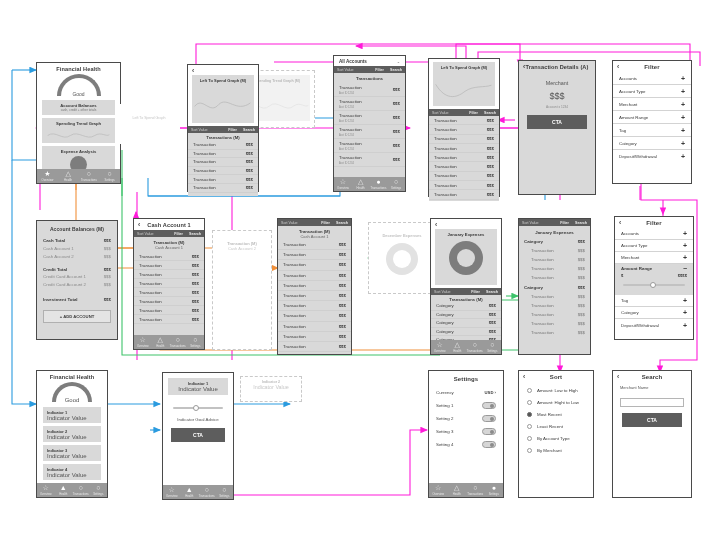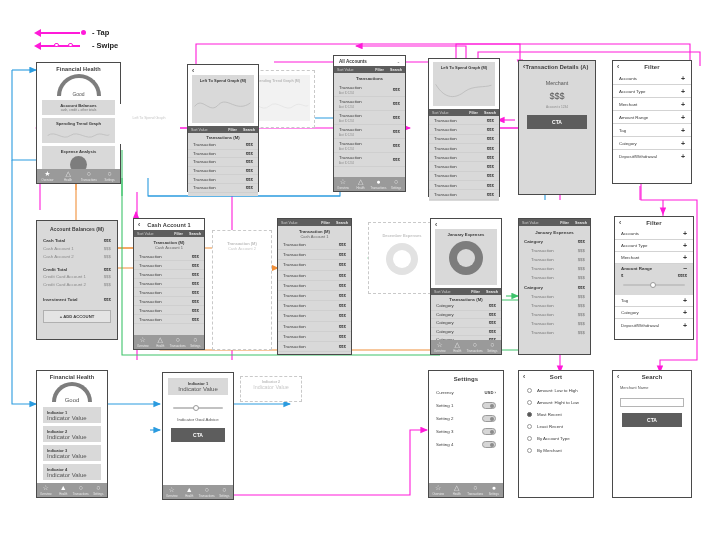--- a/index.html
+++ b/index.html
@@ -58,39 +58,20 @@
   .input{margin:2px 7px 0;height:9px;border:.7px solid #b5b5b5;background:#fff;}
 
   
   svg.wires{position:absolute;left:0;top:0;width:717px;height:538px;pointer-events:none;}
 </style>
 </head>
 <body>
 
 <div class="canvas">
 
-  <div class="legend">
-    <div class="legend-row">
-      <span class="lg-arrow">
-        <span class="lg-head"></span>
-          <span class="lg-line"></span>
-          <span class="lg-dot"></span>
-      </span>
-      <span class="legend-label">- Tap</span>
-    </div>
-    <div class="legend-row">
-      <span class="lg-arrow">
-        <span class="lg-head"></span>
-          <span class="lg-line"></span>
-        <span class="lg-circ" style="left:20px"></span>
-          <span class="lg-circ" style="left:34px"></span>
-      </span>
-      <span class="legend-label">- Swipe</span>
-    </div>
-  </div>
 
   <svg class="wires">
     <defs>
       <marker id="ah-p" markerWidth="7" markerHeight="7" refX="6" refY="3" orient="auto">
         <path d="M0,0 L7,3 L0,6 z" fill="#ff1ad9"></path>
         </marker>
       <marker id="ah-b" markerWidth="7" markerHeight="7" refX="6" refY="3" orient="auto">
         <path d="M0,0 L7,3 L0,6 z" fill="#2a9bdf"></path>
         </marker>
       <marker id="ah-o" markerWidth="7" markerHeight="7" refX="6" refY="3" orient="auto">

